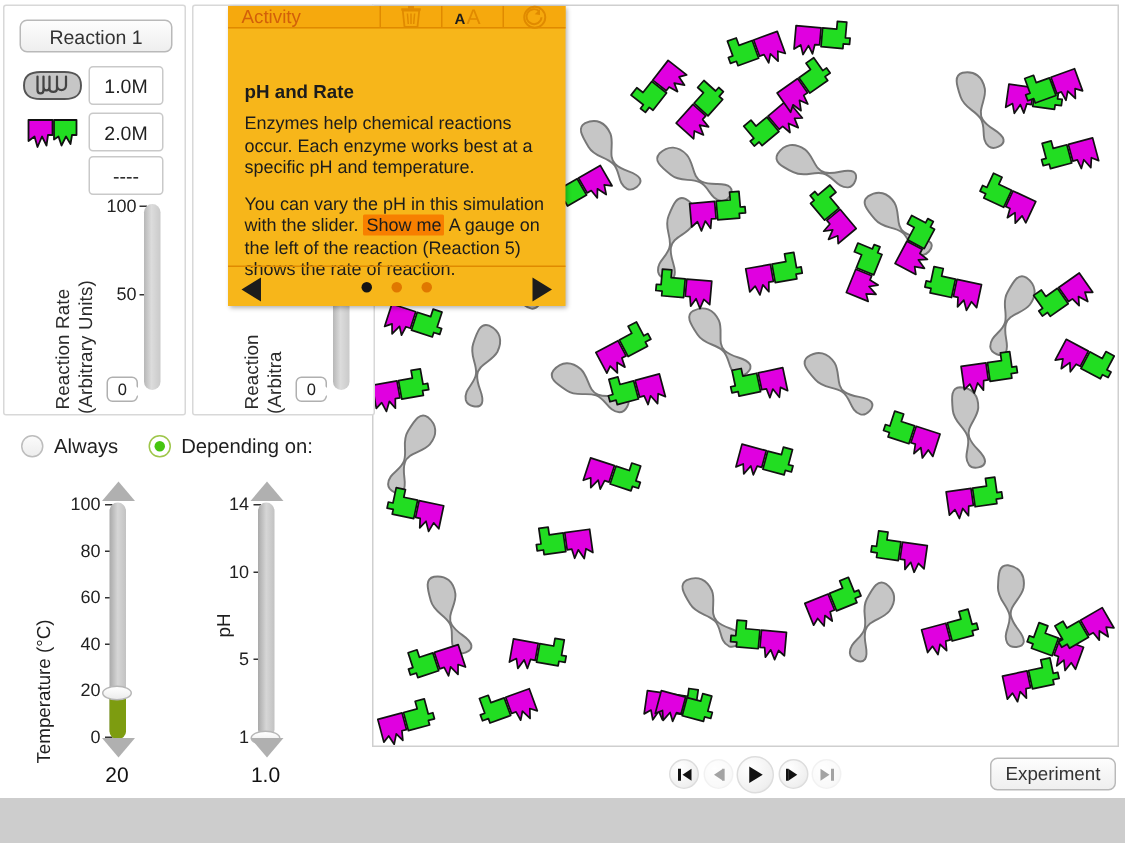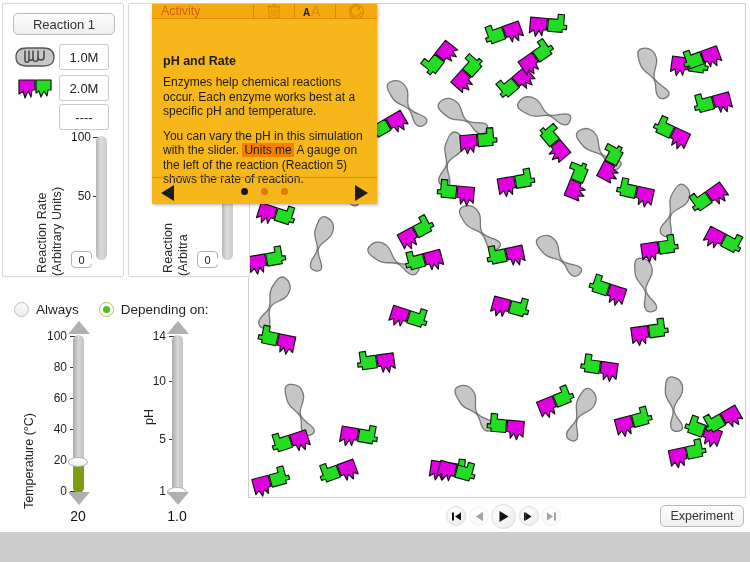--- a/index.html
+++ b/index.html
@@ -62,21 +62,21 @@
     font-size:11px;color:#222;display:flex;align-items:center;justify-content:center;
     box-sizing:border-box;
   }
   .gauge-knob:after{
     content:"";position:absolute;right:-4px;top:5px;
     border-top:4px solid transparent;border-bottom:4px solid transparent;
     border-left:5px solid #fff;
   }
 
   
-  .radio-row{position:absolute;left:14px;top:290px;display:flex;align-items:center;gap:7px;font-size:13.5px;color:#1f1f1f;margin-top:12px;}
+  .radio-row{position:absolute;left:14px;top:290px;display:flex;align-items:center;gap:7px;font-size:13.5px;color:#1f1f1f;}
   .radio{
     width:15px;height:15px;border-radius:50%;
     border:1px solid #bdbdbd;background:linear-gradient(#fbfbfb,#ededed);
     display:inline-block;position:relative;box-sizing:border-box;cursor:pointer;
   }
   .radio.on{background:#fff;border-color:#9ec64a;}
   .radio.on:after{
     content:"";position:absolute;left:3px;top:3px;width:7px;height:7px;border-radius:50%;
     background:#46c510;
   }
@@ -438,21 +438,21 @@
           <circle cx="8.5" cy="8.5" r="7" fill="none" stroke="#e08a00" stroke-width="1.3"></circle>
           <path d="M11.5,4.5 A5,5 0 1 0 13,8.5" fill="none" stroke="#e08a00" stroke-width="1.3"></path>
           <path d="M12,3 L12,7 L8.5,6.5 Z" fill="#e08a00"></path>
         </svg>
       </div>
     </div>
 
     <div id="popup-body">
       <div id="popup-title">pH and Rate</div>
       <p class="ppara">Enzymes help chemical reactions occur. Each enzyme works best at a specific pH and temperature.</p>
-      <p class="ppara"><span>You can vary the pH in this simulation with the slider.</span> <span class="showme">Units me</span> <span>A gauge on the left of the reaction (Reaction 5) shows the rate of reaction.</span></p>
+      <p class="ppara"><span>You can vary the pH in this simulation with the slider.</span> <span class="showme">Show me</span> <span>A gauge on the left of the reaction (Reaction 5) shows the rate of reaction.</span></p>
     </div>
 
     <div id="popup-footer">
       <div class="nav-arrow" id="nav-prev"></div>
       <span class="dot active"></span>
       <span class="dot"></span>
       <span class="dot"></span>
       <div class="nav-arrow" id="nav-next"></div>
     </div>
   </div>

